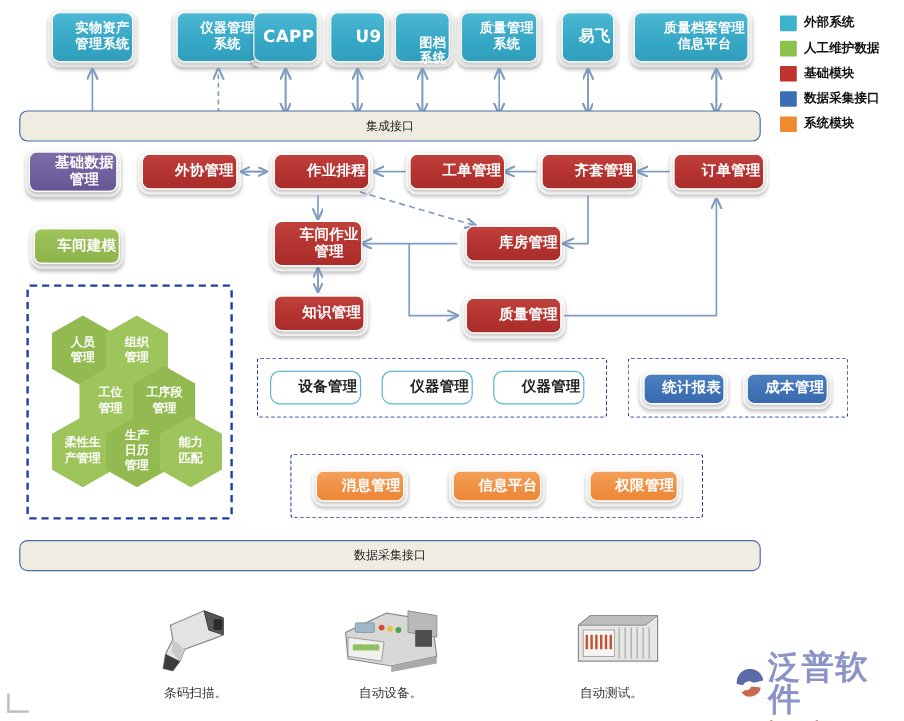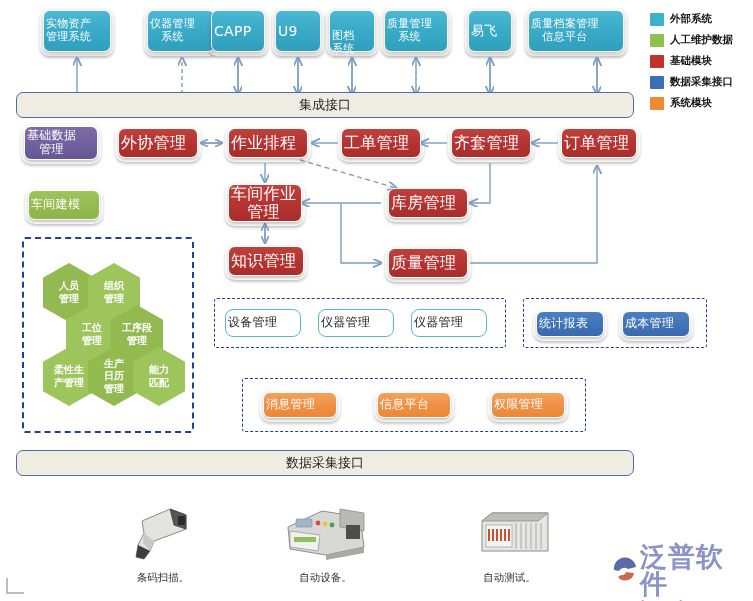--- a/index.html
+++ b/index.html
@@ -8,22 +8,22 @@
     background:#ffffff;
     font-family:"DejaVu Sans","Liberation Sans",sans-serif;
     -webkit-font-smoothing:antialiased;
   }
   .stage{position:absolute;left:0;top:0;width:753px;height:601px;}
   svg.wires{position:absolute;left:0;top:0;width:753px;height:601px;pointer-events:none;}
 
   
   .node{
     position:absolute;box-sizing:border-box;display:flex;
-    align-items:center;justify-content:flex-start;text-align:center;
-    border-radius:7px;color:#fff;font-weight:normal;line-height:1.15;
+    align-items:center;justify-content:flex-end;text-align:center;
+    border-radius:7px;color:#fff;font-weight:bold;line-height:1.15;
     letter-spacing:.3px;
     box-shadow:0 2px 3px rgba(0,0,0,.22);
   }
   .node .lbl{display:block;padding:0 2px;}
 
   
   .ext{
     background:linear-gradient(180deg,#4cb8d4 0%,#37a8c6 55%,#2f9fbd 100%);
     font-size:11px;
     border:1px solid #f4f4f2;
@@ -31,21 +31,21 @@
   }
   .ext::after{
     content:"";position:absolute;left:-4px;right:-4px;top:-3px;bottom:-5px;
     border-radius:9px;border:3px solid #f7f7f5;z-index:-1;background:#f7f7f5;
     box-shadow:0 2px 3px rgba(0,0,0,.22);
   }
 
   
   .core{
     background:linear-gradient(180deg,#c0403c 0%,#b3322f 60%,#a82d2a 100%);
-    font-size:16px;border:1px solid #ffffff;
+    font-size:12px;border:1px solid #ffffff;
   }
   .core::after{
     content:"";position:absolute;left:-4px;right:-4px;top:-4px;bottom:-5px;
     border-radius:10px;background:#fbfbfa;z-index:-1;
     box-shadow:0 2px 3px rgba(0,0,0,.22);
   }
 
   
   .purple{
     background:linear-gradient(180deg,#7d6ca8 0%,#6f5f9c 60%,#665693 100%);
@@ -94,21 +94,21 @@
   .outline-cyan{
     background:#ffffff;border:1.5px solid #57b9cf;color:#222;
     font-size:12px;border-radius:8px;box-shadow:none;
   }
 
   
   .ifbar{
     position:absolute;box-sizing:border-box;display:flex;
     align-items:center;justify-content:center;
     background:#efece2;border:1.5px solid #4b6ea9;border-radius:7px;
-    color:#222;font-size:13px;
+    color:#222;font-size:10px;
   }
 
   
   .dashed{
     position:absolute;box-sizing:border-box;
     border:2px dashed #1f3fa0;border-radius:3px;background:transparent;
   }
   .dashed.thin{border-width:1.6px;}
 
   

